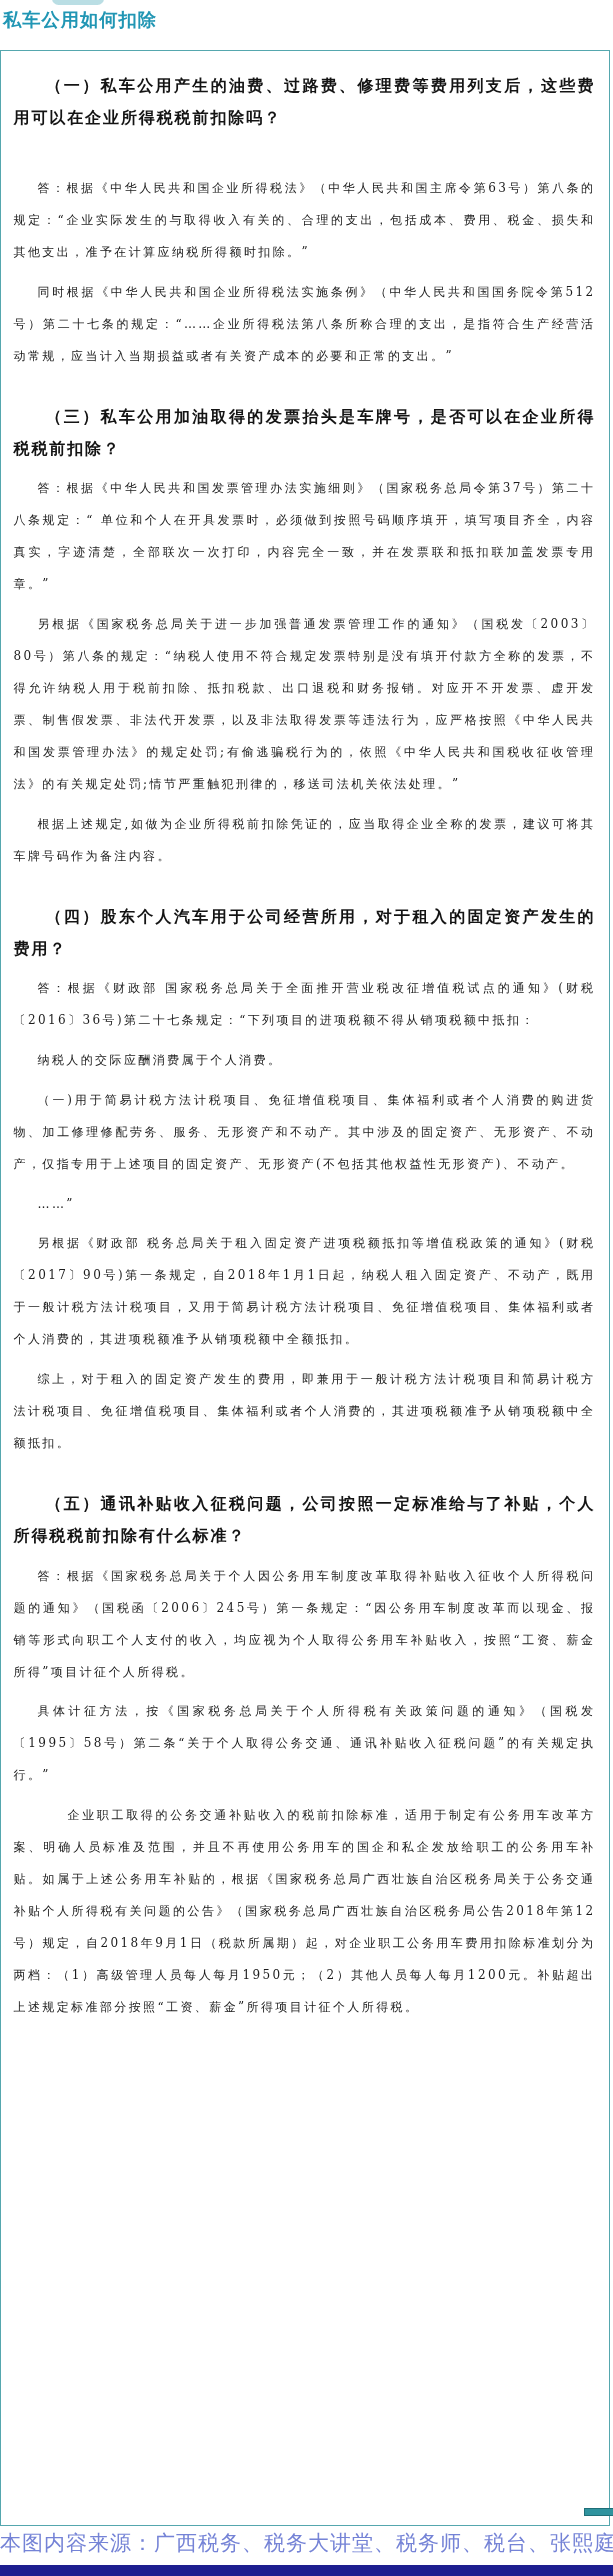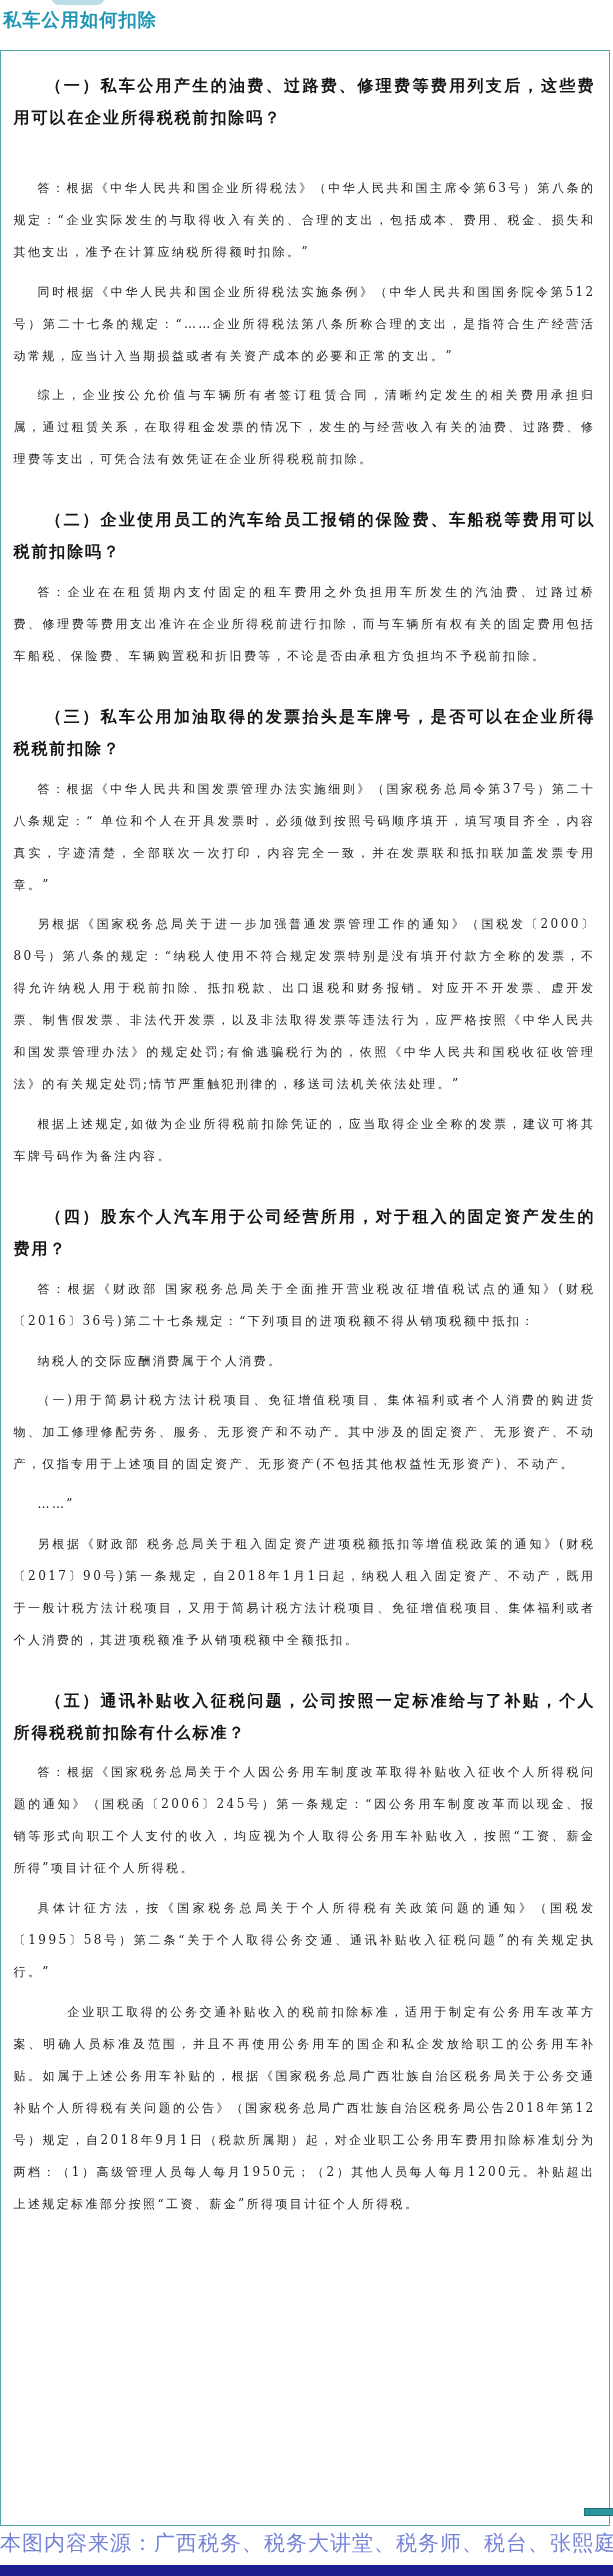--- a/index.html
+++ b/index.html
@@ -70,39 +70,35 @@
 <div class="page" style="--accent: #2196b4; --border: #55a7ae; --footerc: #7583d6; --barc: #1d1e8f;">
   <div class="top-smudge"></div>
   <h1 class="page-title">私车公用如何扣除</h1>
 
   <div class="content-box">
     <div>
         <section class="qa-section">
           <h2 class="question gap-after">（一）私车公用产生的油费、过路费、修理费等费用列支后，这些费用可以在企业所得税税前扣除吗？</h2>
           <p class="answer">答：根据《中华人民共和国企业所得税法》（中华人民共和国主席令第63号）第八条的规定：“企业实际发生的与取得收入有关的、合理的支出，包括成本、费用、税金、损失和其他支出，准予在计算应纳税所得额时扣除。”</p>
           <p class="answer">同时根据《中华人民共和国企业所得税法实施条例》（中华人民共和国国务院令第512号）第二十七条的规定：“……企业所得税法第八条所称合理的支出，是指符合生产经营活动常规，应当计入当期损益或者有关资产成本的必要和正常的支出。”</p>
-          <p class="answer">综上，企业按公允价值与车辆所有者签订租赁合同，清晰约定发生的相关费用承担归属，通过租赁关系，在取得租金发票的情况下，发生的与经营收入有关的油费、过路费、修理费等支出，可凭合法有效凭证在企业所得税税前扣除。</p>
-        </section>
-        <section class="qa-section">
-          <h2 class="question">（二）企业使用员工的汽车给员工报销的保险费、车船税等费用可以税前扣除吗？</h2>
-          <p class="answer">答：企业在在租赁期内支付固定的租车费用之外负担用车所发生的汽油费、过路过桥费、修理费等费用支出准许在企业所得税前进行扣除，而与车辆所有权有关的固定费用包括车船税、保险费、车辆购置税和折旧费等，不论是否由承租方负担均不予税前扣除。</p>
         </section>
         <section class="qa-section">
           <h2 class="question">（三）私车公用加油取得的发票抬头是车牌号，是否可以在企业所得税税前扣除？</h2>
           <p class="answer">答：根据《中华人民共和国发票管理办法实施细则》（国家税务总局令第37号）第二十八条规定：“ 单位和个人在开具发票时，必须做到按照号码顺序填开，填写项目齐全，内容真实，字迹清楚，全部联次一次打印，内容完全一致，并在发票联和抵扣联加盖发票专用章。”</p>
-          <p class="answer">另根据《国家税务总局关于进一步加强普通发票管理工作的通知》（国税发〔2000〕80号）第八条的规定：“纳税人使用不符合规定发票特别是没有填开付款方全称的发票，不得允许纳税人用于税前扣除、抵扣税款、出口退税和财务报销。对应开不开发票、虚开发票、制售假发票、非法代开发票，以及非法取得发票等违法行为，应严格按照《中华人民共和国发票管理办法》的规定处罚;有偷逃骗税行为的，依照《中华人民共和国税收征收管理法》的有关规定处罚;情节严重触犯刑律的，移送司法机关依法处理。”</p>
+          <p class="answer">另根据《国家税务总局关于进一步加强普通发票管理工作的通知》（国税发〔2003〕80号）第八条的规定：“纳税人使用不符合规定发票特别是没有填开付款方全称的发票，不得允许纳税人用于税前扣除、抵扣税款、出口退税和财务报销。对应开不开发票、虚开发票、制售假发票、非法代开发票，以及非法取得发票等违法行为，应严格按照《中华人民共和国发票管理办法》的规定处罚;有偷逃骗税行为的，依照《中华人民共和国税收征收管理法》的有关规定处罚;情节严重触犯刑律的，移送司法机关依法处理。”</p>
           <p class="answer">根据上述规定,如做为企业所得税前扣除凭证的，应当取得企业全称的发票，建议可将其车牌号码作为备注内容。</p>
         </section>
         <section class="qa-section">
           <h2 class="question">（四）股东个人汽车用于公司经营所用，对于租入的固定资产发生的费用？</h2>
           <p class="answer">答：根据《财政部 国家税务总局关于全面推开营业税改征增值税试点的通知》(财税〔2016〕36号)第二十七条规定：“下列项目的进项税额不得从销项税额中抵扣：</p>
           <p class="answer">纳税人的交际应酬消费属于个人消费。</p>
           <p class="answer">（一)用于简易计税方法计税项目、免征增值税项目、集体福利或者个人消费的购进货物、加工修理修配劳务、服务、无形资产和不动产。其中涉及的固定资产、无形资产、不动产，仅指专用于上述项目的固定资产、无形资产(不包括其他权益性无形资产)、不动产。</p>
           <p class="answer">……”</p>
           <p class="answer">另根据《财政部 税务总局关于租入固定资产进项税额抵扣等增值税政策的通知》(财税〔2017〕90号)第一条规定，自2018年1月1日起，纳税人租入固定资产、不动产，既用于一般计税方法计税项目，又用于简易计税方法计税项目、免征增值税项目、集体福利或者个人消费的，其进项税额准予从销项税额中全额抵扣。</p>
+          <p class="answer">综上，对于租入的固定资产发生的费用，即兼用于一般计税方法计税项目和简易计税方法计税项目、免征增值税项目、集体福利或者个人消费的，其进项税额准予从销项税额中全额抵扣。</p>
         </section>
         <section class="qa-section">
           <h2 class="question">（五）通讯补贴收入征税问题，公司按照一定标准给与了补贴，个人所得税税前扣除有什么标准？</h2>
           <p class="answer">答：根据《国家税务总局关于个人因公务用车制度改革取得补贴收入征收个人所得税问题的通知》（国税函〔2006〕245号）第一条规定：“因公务用车制度改革而以现金、报销等形式向职工个人支付的收入，均应视为个人取得公务用车补贴收入，按照“工资、薪金所得”项目计征个人所得税。</p>
           <p class="answer">具体计征方法，按《国家税务总局关于个人所得税有关政策问题的通知》（国税发〔1995〕58号）第二条“关于个人取得公务交通、通讯补贴收入征税问题”的有关规定执行。”</p>
           <p class="answer deep">企业职工取得的公务交通补贴收入的税前扣除标准，适用于制定有公务用车改革方案、明确人员标准及范围，并且不再使用公务用车的国企和私企发放给职工的公务用车补贴。如属于上述公务用车补贴的，根据《国家税务总局广西壮族自治区税务局关于公务交通补贴个人所得税有关问题的公告》（国家税务总局广西壮族自治区税务局公告2018年第12号）规定，自2018年9月1日（税款所属期）起，对企业职工公务用车费用扣除标准划分为两档：（1）高级管理人员每人每月1950元；（2）其他人员每人每月1200元。补贴超出上述规定标准部分按照“工资、薪金”所得项目计征个人所得税。</p>
         </section>
       </div>
   </div>
 

